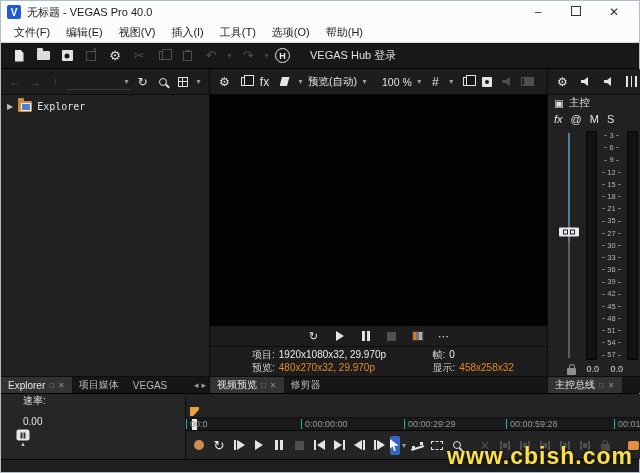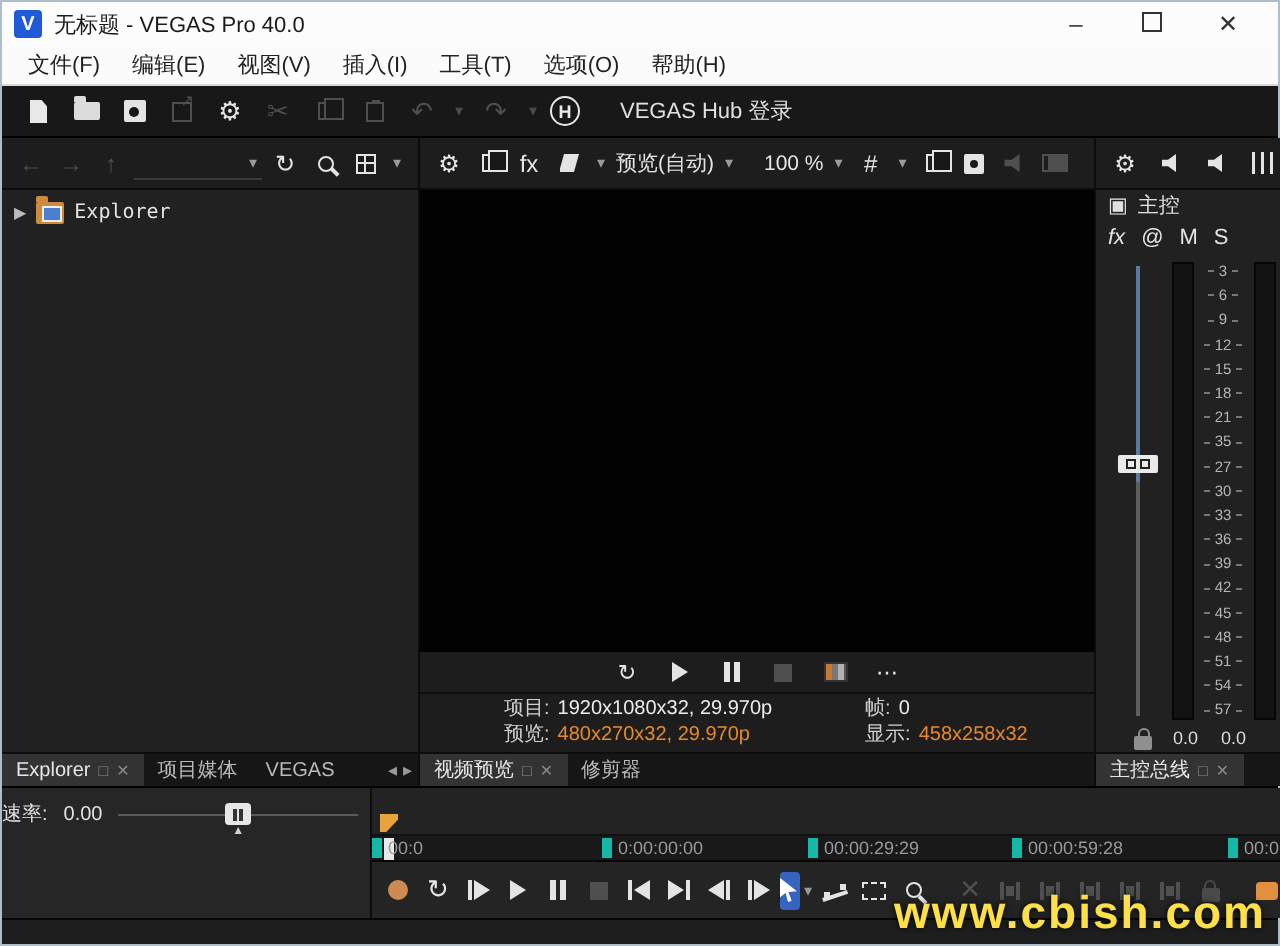--- a/index.html
+++ b/index.html
@@ -116,30 +116,30 @@
   .levels { height:14px; display:grid; grid-template-columns:30px 24px 24px; justify-content:center; align-items:center; color:#d9d9d9; font-size:9px; }
   .levels .lv { text-align:left; }
   .lockcell { display:flex; justify-content:center; }
 
   
   .timeline { height:66px; display:grid; grid-template-columns:185px 455px; background:#1c1c1c; border-top:1px solid #000; flex:0 0 auto; }
   .tl-left { background:#262626; border-right:1px solid #0c0c0c; display:flex; flex-direction:column; }
   .tcrow { height:26px; display:flex; align-items:center; }
   .grip { width:10px; height:22px; margin-left:2px; background:repeating-linear-gradient(#8a8a8a 0 1px, transparent 1px 3px) left 2px top/2px 100% no-repeat; }
   .bigtime { flex:1; text-align:right; padding-right:10px; font-family:"DejaVu Sans Mono","Liberation Mono",monospace; font-size:17px; color:#6e6e6e; letter-spacing:1px; }
-  .raterow { height:26px; display:flex; align-items:center; padding:0 0; gap:8px; color:#e2e2e2; font-size:10px; }
+  .raterow { height:26px; display:flex; align-items:flex-start; padding:0 22px; gap:8px; color:#e2e2e2; font-size:10px;flex-direction:column; }
   .ratetrack { position:relative; flex:1; height:1px; background:#5a5a5a; margin-right:6px; }
   .ratehandle { position:absolute; left:50%; top:50%; transform:translate(-50%,-50%); width:13px; height:11px; background:#e6e6e6; border-radius:2px; display:flex; align-items:center; justify-content:center; gap:1.5px; }
   .ratehandle i { width:1.5px; height:6px; background:#333; }
   .ratecenter { position:absolute; left:50%; top:6px; transform:translateX(-50%); color:#cfcfcf; font-size:6px; }
   .tl-right { display:flex; flex-direction:column; position:relative; }
   .markerbar { height:24px; background:#232323; position:relative; border-bottom:1px solid #111; }
   .mflag { position:absolute; left:4px; bottom:1px; width:9px; height:9px; background:#e8a33d; clip-path:polygon(0 0,100% 0,100% 30%,35% 100%,0 100%); }
   .ruler { height:13px; background:#191919; position:relative; font-size:9px; color:#9a9a9a; border-bottom:1px solid #060606; }
-  .ruler span { position:absolute; top:1px; border-left:5px solid #14b8a6; padding-left:3px; white-space:nowrap; }
+  .ruler span { position:absolute; top:1px; border-left:1px solid #14b8a6; padding-left:3px; white-space:nowrap; }
   .ruler span:nth-child(1){ left:6px; border-left:none; }
   .ruler span:nth-child(2){ left:115px; }
   .ruler span:nth-child(3){ left:218px; }
   .ruler span:nth-child(4){ left:320px; }
   .ruler span:nth-child(5){ left:428px; }
   .playhead { position:absolute; left:0; top:1px; width:5px; height:11px; background:#e8e8e8; }
   .rulermag { position:absolute; right:2px; top:2px; color:#aaa; }
   .transbar { flex:1; background:#242424; display:flex; align-items:center; padding:0 4px; gap:2px; color:#dcdcdc; }
   .transbar .tbtn { min-width:18px; height:19px; }
   .toolbtn { display:inline-flex; align-items:center; justify-content:center; width:20px; height:19px; }

